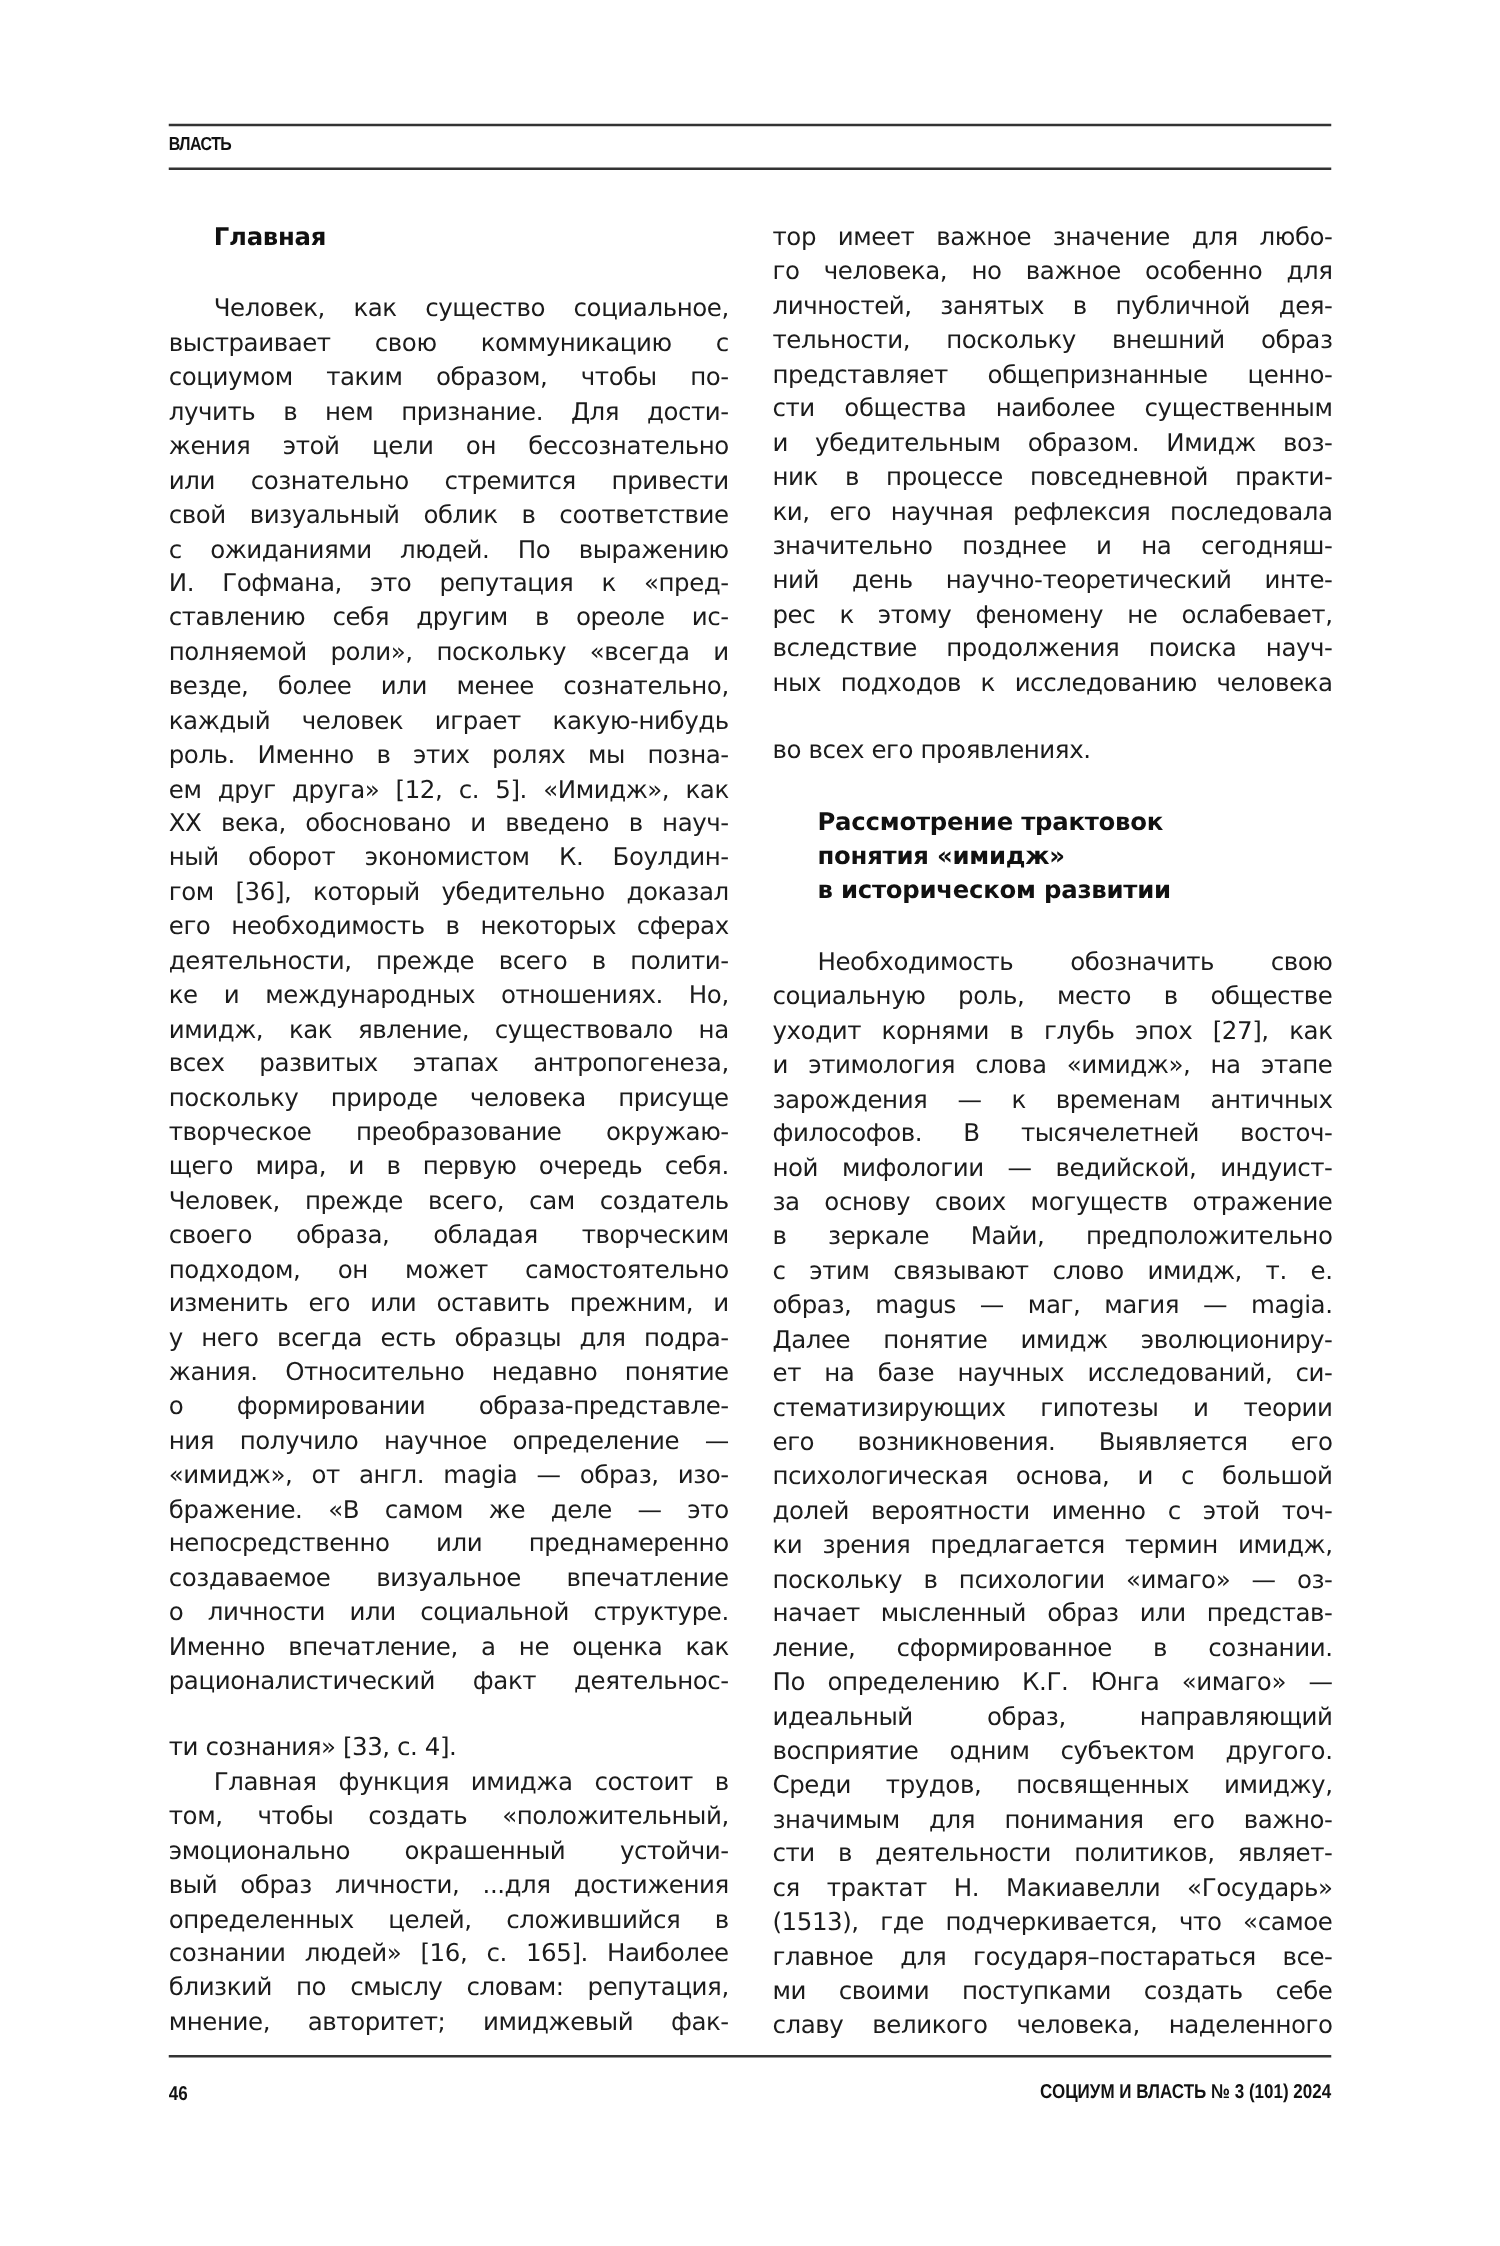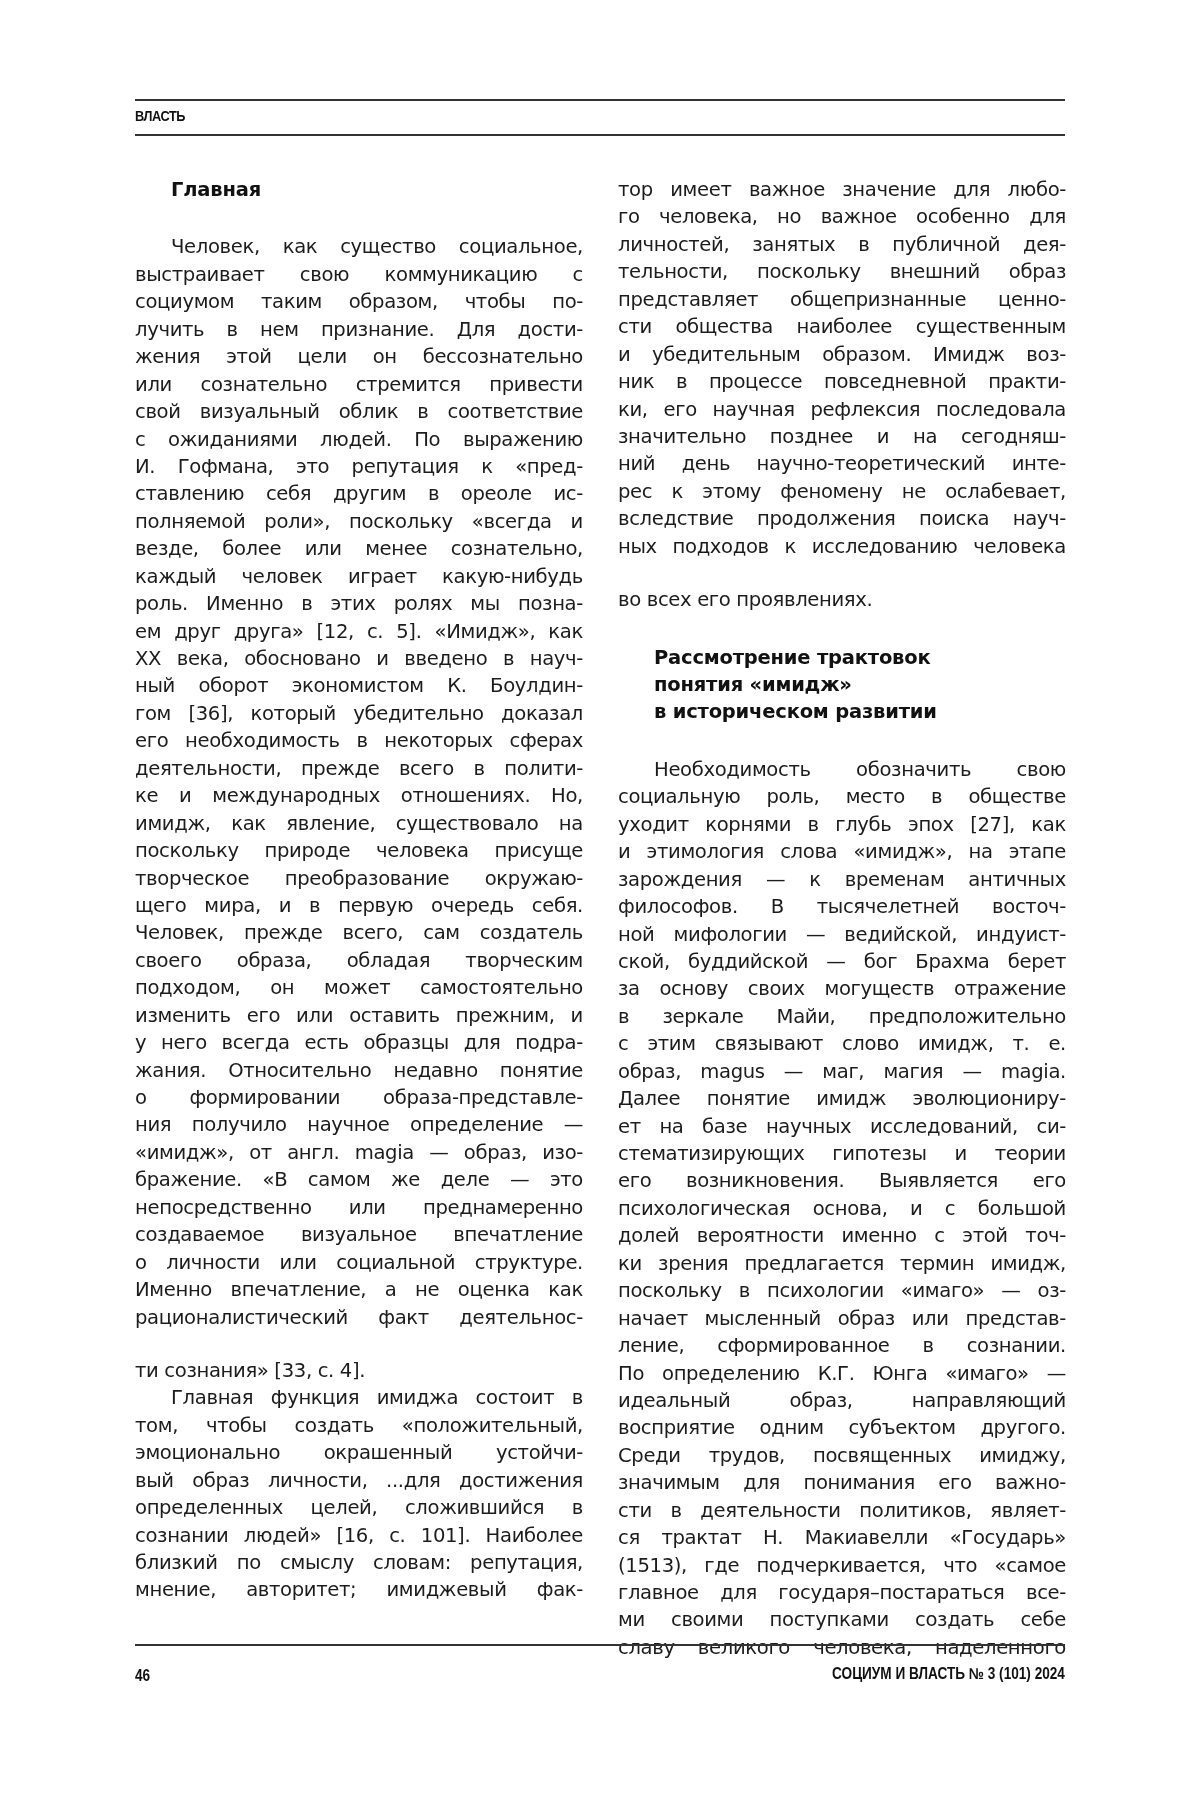--- a/index.html
+++ b/index.html
@@ -55,20 +55,21 @@
       <span class="line">каждый человек играет какую-нибудь</span>
       <span class="line">роль. Именно в этих ролях мы позна-</span>
       <span class="line">ем друг друга» [12, с. 5]. «Имидж», как</span>
       <span class="line">XX века, обосновано и введено в науч-</span>
       <span class="line">ный оборот экономистом К. Боулдин-</span>
       <span class="line">гом [36], который убедительно доказал</span>
       <span class="line">его необходимость в некоторых сферах</span>
       <span class="line">деятельности, прежде всего в полити-</span>
       <span class="line">ке и международных отношениях. Но,</span>
       <span class="line">имидж, как явление, существовало на</span>
+      <span class="line">всех развитых этапах антропогенеза,</span>
       <span class="line">поскольку природе человека присуще</span>
       <span class="line">творческое преобразование окружаю-</span>
       <span class="line">щего мира, и в первую очередь себя.</span>
       <span class="line">Человек, прежде всего, сам создатель</span>
       <span class="line">своего образа, обладая творческим</span>
       <span class="line">подходом, он может самостоятельно</span>
       <span class="line">изменить его или оставить прежним, и</span>
       <span class="line">у него всегда есть образцы для подра-</span>
       <span class="line">жания. Относительно недавно понятие</span>
       <span class="line">о формировании образа-представле-</span>
@@ -81,21 +82,21 @@
       <span class="line">Именно впечатление, а не оценка как</span>
       <span class="line">рационалистический факт деятельнос-</span>
       <span class="line last">ти сознания» [33, с. 4].</span>
     </div>
   <div id="lp2">
       <span class="line indent">Главная функция имиджа состоит в</span>
       <span class="line">том, чтобы создать «положительный,</span>
       <span class="line">эмоционально окрашенный устойчи-</span>
       <span class="line">вый образ личности, ...для достижения</span>
       <span class="line">определенных целей, сложившийся в</span>
-      <span class="line">сознании людей» [16, с. 101]. Наиболее</span>
+      <span class="line">сознании людей» [16, с. 165]. Наиболее</span>
       <span class="line">близкий по смыслу словам: репутация,</span>
       <span class="line">мнение, авторитет; имиджевый фак-</span>
     </div>
 </div>
 
 <div class="col right">
   <div id="rp1">
       <span class="line">тор имеет важное значение для любо-</span>
       <span class="line">го человека, но важное особенно для</span>
       <span class="line">личностей, занятых в публичной дея-</span>
@@ -120,21 +121,20 @@
     </div>
   <span class="gap-sm"></span>
   <div id="rp2">
       <span class="line indent">Необходимость обозначить свою</span>
       <span class="line">социальную роль, место в обществе</span>
       <span class="line">уходит корнями в глубь эпох [27], как</span>
       <span class="line">и этимология слова «имидж», на этапе</span>
       <span class="line">зарождения — к временам античных</span>
       <span class="line">философов. В тысячелетней восточ-</span>
       <span class="line">ной мифологии — ведийской, индуист-</span>
-      <span class="line">ской, буддийской — бог Брахма берет</span>
       <span class="line">за основу своих могуществ отражение</span>
       <span class="line">в зеркале Майи, предположительно</span>
       <span class="line">с этим связывают слово имидж, т. е.</span>
       <span class="line">образ, magus — маг, магия — magia.</span>
       <span class="line">Далее понятие имидж эволюциониру-</span>
       <span class="line">ет на базе научных исследований, си-</span>
       <span class="line">стематизирующих гипотезы и теории</span>
       <span class="line">его возникновения. Выявляется его</span>
       <span class="line">психологическая основа, и с большой</span>
       <span class="line">долей вероятности именно с этой точ-</span>

